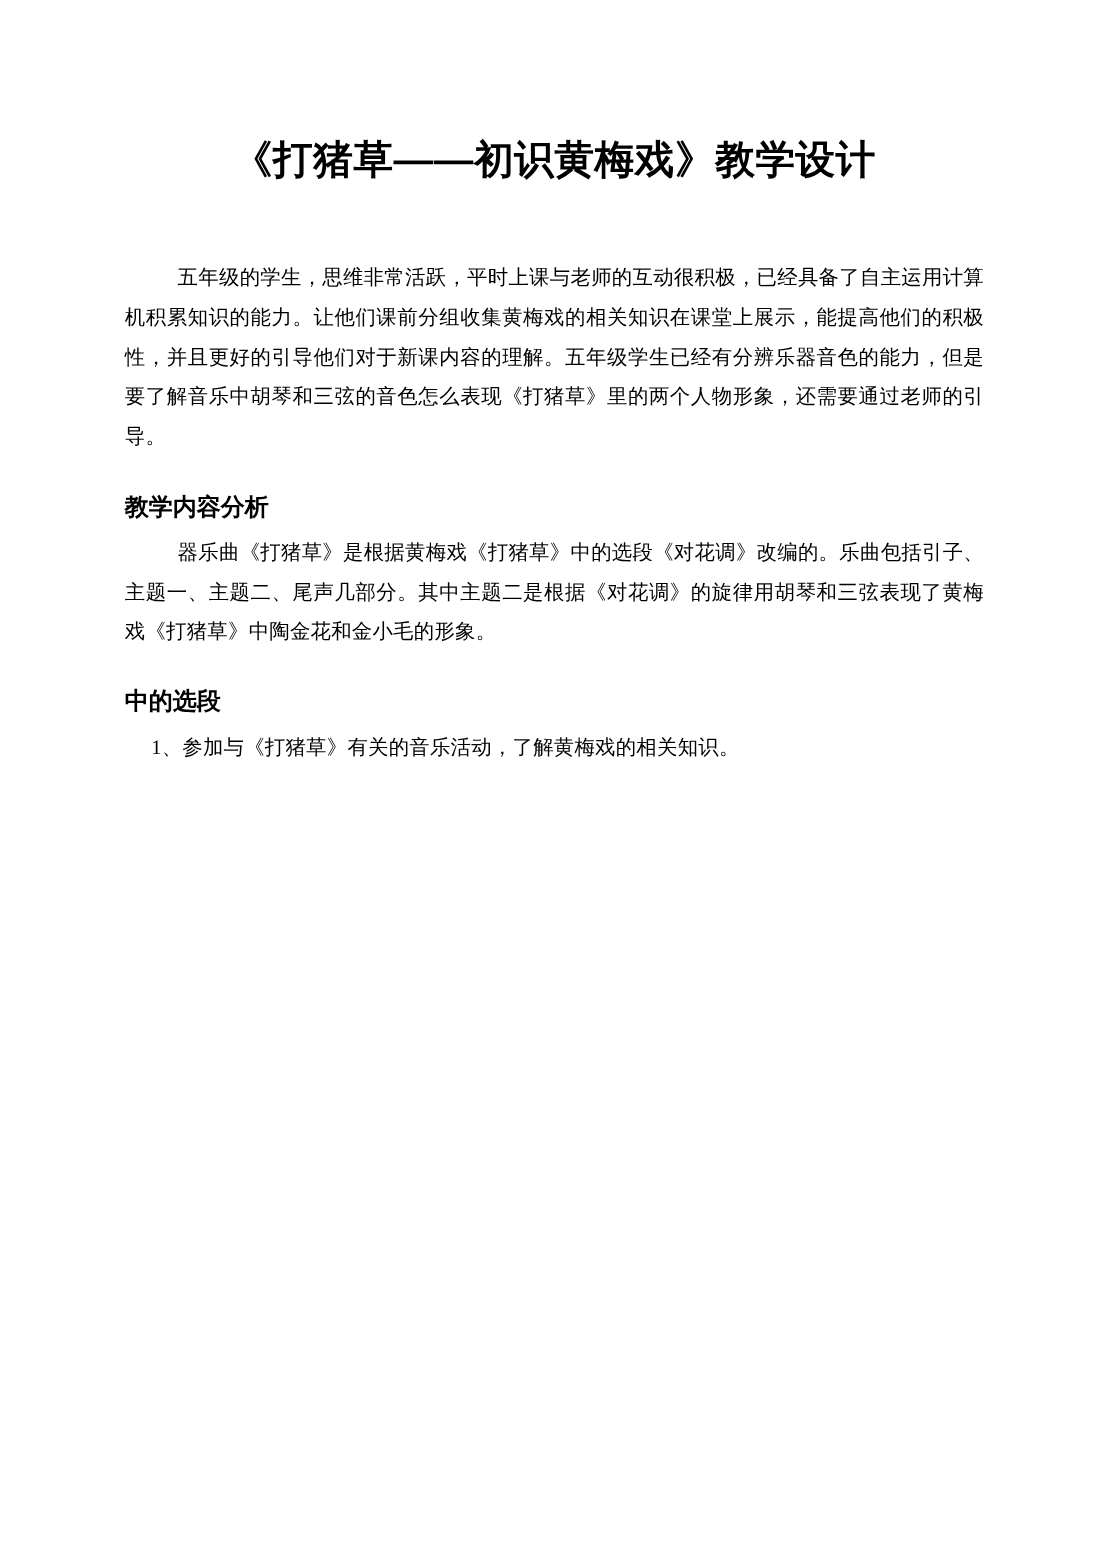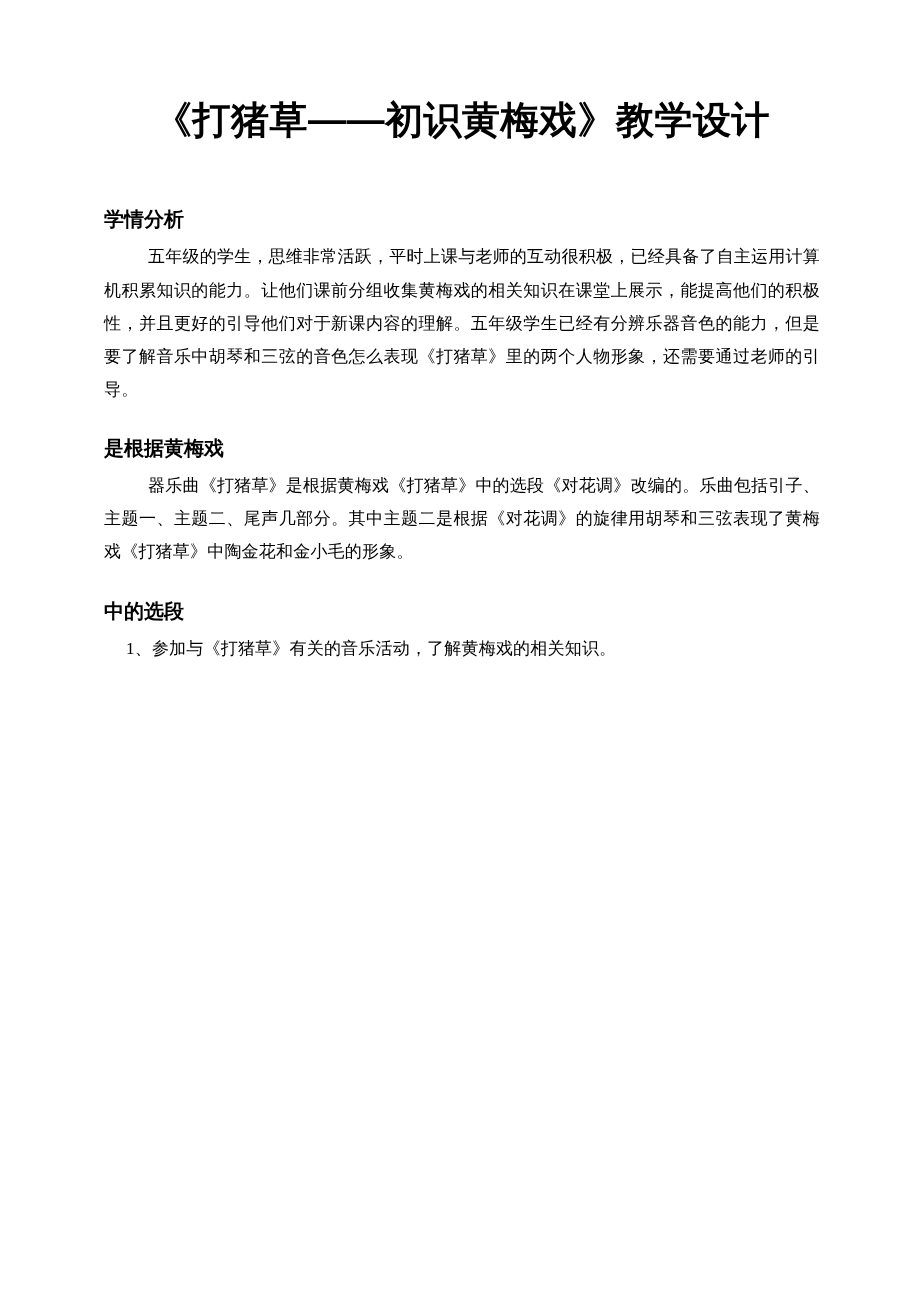--- a/index.html
+++ b/index.html
@@ -19,24 +19,24 @@
     position: relative;
     width: 920px;
     height: 1302px;
     box-sizing: border-box;
     padding: 96px 100px 40px 104px;
   }
   .doc-title {
     text-align: center;
     font-family: "Liberation Sans", "DejaVu Sans", sans-serif;
     font-weight: bold;
-    font-size: 38px;
+    font-size: 33px;
     line-height: 1.3;
     letter-spacing: 0.5px;
-    margin: 0 0 60px 0;
+    margin: 16px 0 60px 0;
   }
   .section {
     margin-bottom: 4px;
   }
   .section-heading {
     font-family: "Liberation Sans", "DejaVu Sans", sans-serif;
     font-weight: bold;
     font-size: 20px;
     line-height: 1.45;
     margin: 14px 0 6px 0;
@@ -58,28 +58,27 @@
   .spacer-sm { height: 10px; }
 </style>
 </head>
 <body>
 
 <div class="page">
 
   <h1 class="doc-title">《打猪草——初识黄梅戏》教学设计</h1>
 
   <div class="section">
-    <div class="section-heading">学情分析</div>
     <p class="para indent-2">五年级的学生，思维非常活跃，平时上课与老师的互动很积极，已经具备了自主运用计算机积累知识的能力。让他们课前分组收集黄梅戏的相关知识在课堂上展示，能提高他们的积极性，并且更好的引导他们对于新课内容的理解。五年级学生已经有分辨乐器音色的能力，但是要了解音乐中胡琴和三弦的音色怎么表现《打猪草》里的两个人物形象，还需要通过老师的引导。</p>
   </div>
 
   <div class="spacer-sm"></div>
 
   <div class="section">
-    <div class="section-heading">是根据黄梅戏</div>
+    <div class="section-heading">教学内容分析</div>
     <p class="para indent-2">器乐曲《打猪草》是根据黄梅戏《打猪草》中的选段《对花调》改编的。乐曲包括引子、主题一、主题二、尾声几部分。其中主题二是根据《对花调》的旋律用胡琴和三弦表现了黄梅戏《打猪草》中陶金花和金小毛的形象。</p>
   </div>
 
   <div class="spacer-sm"></div>
 
   <div class="section">
     <div class="section-heading">中的选段</div>
     <p class="para indent-1">1、参加与《打猪草》有关的音乐活动，了解黄梅戏的相关知识。</p>
   </div>
 

